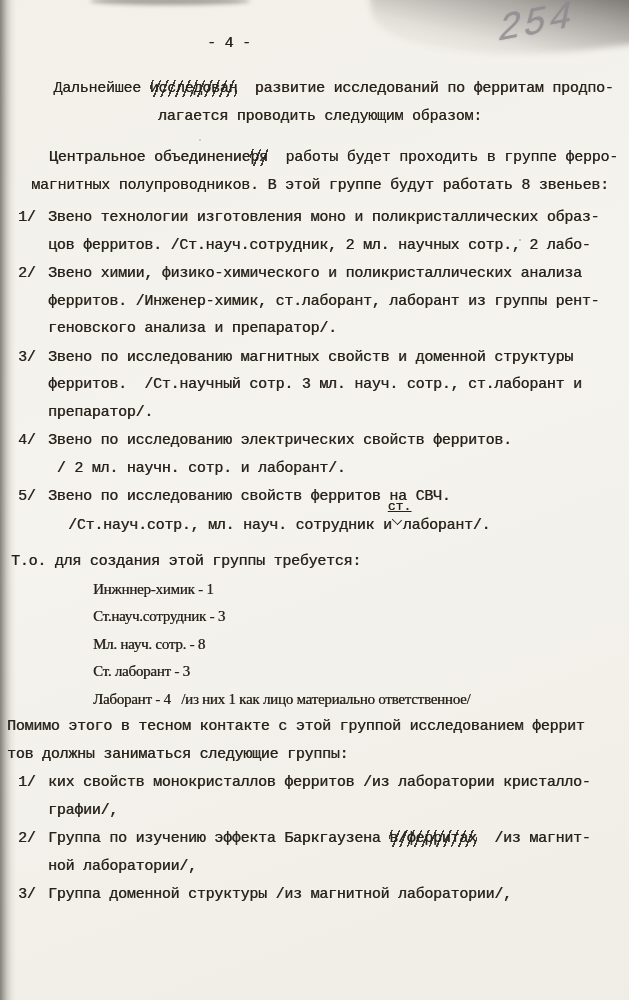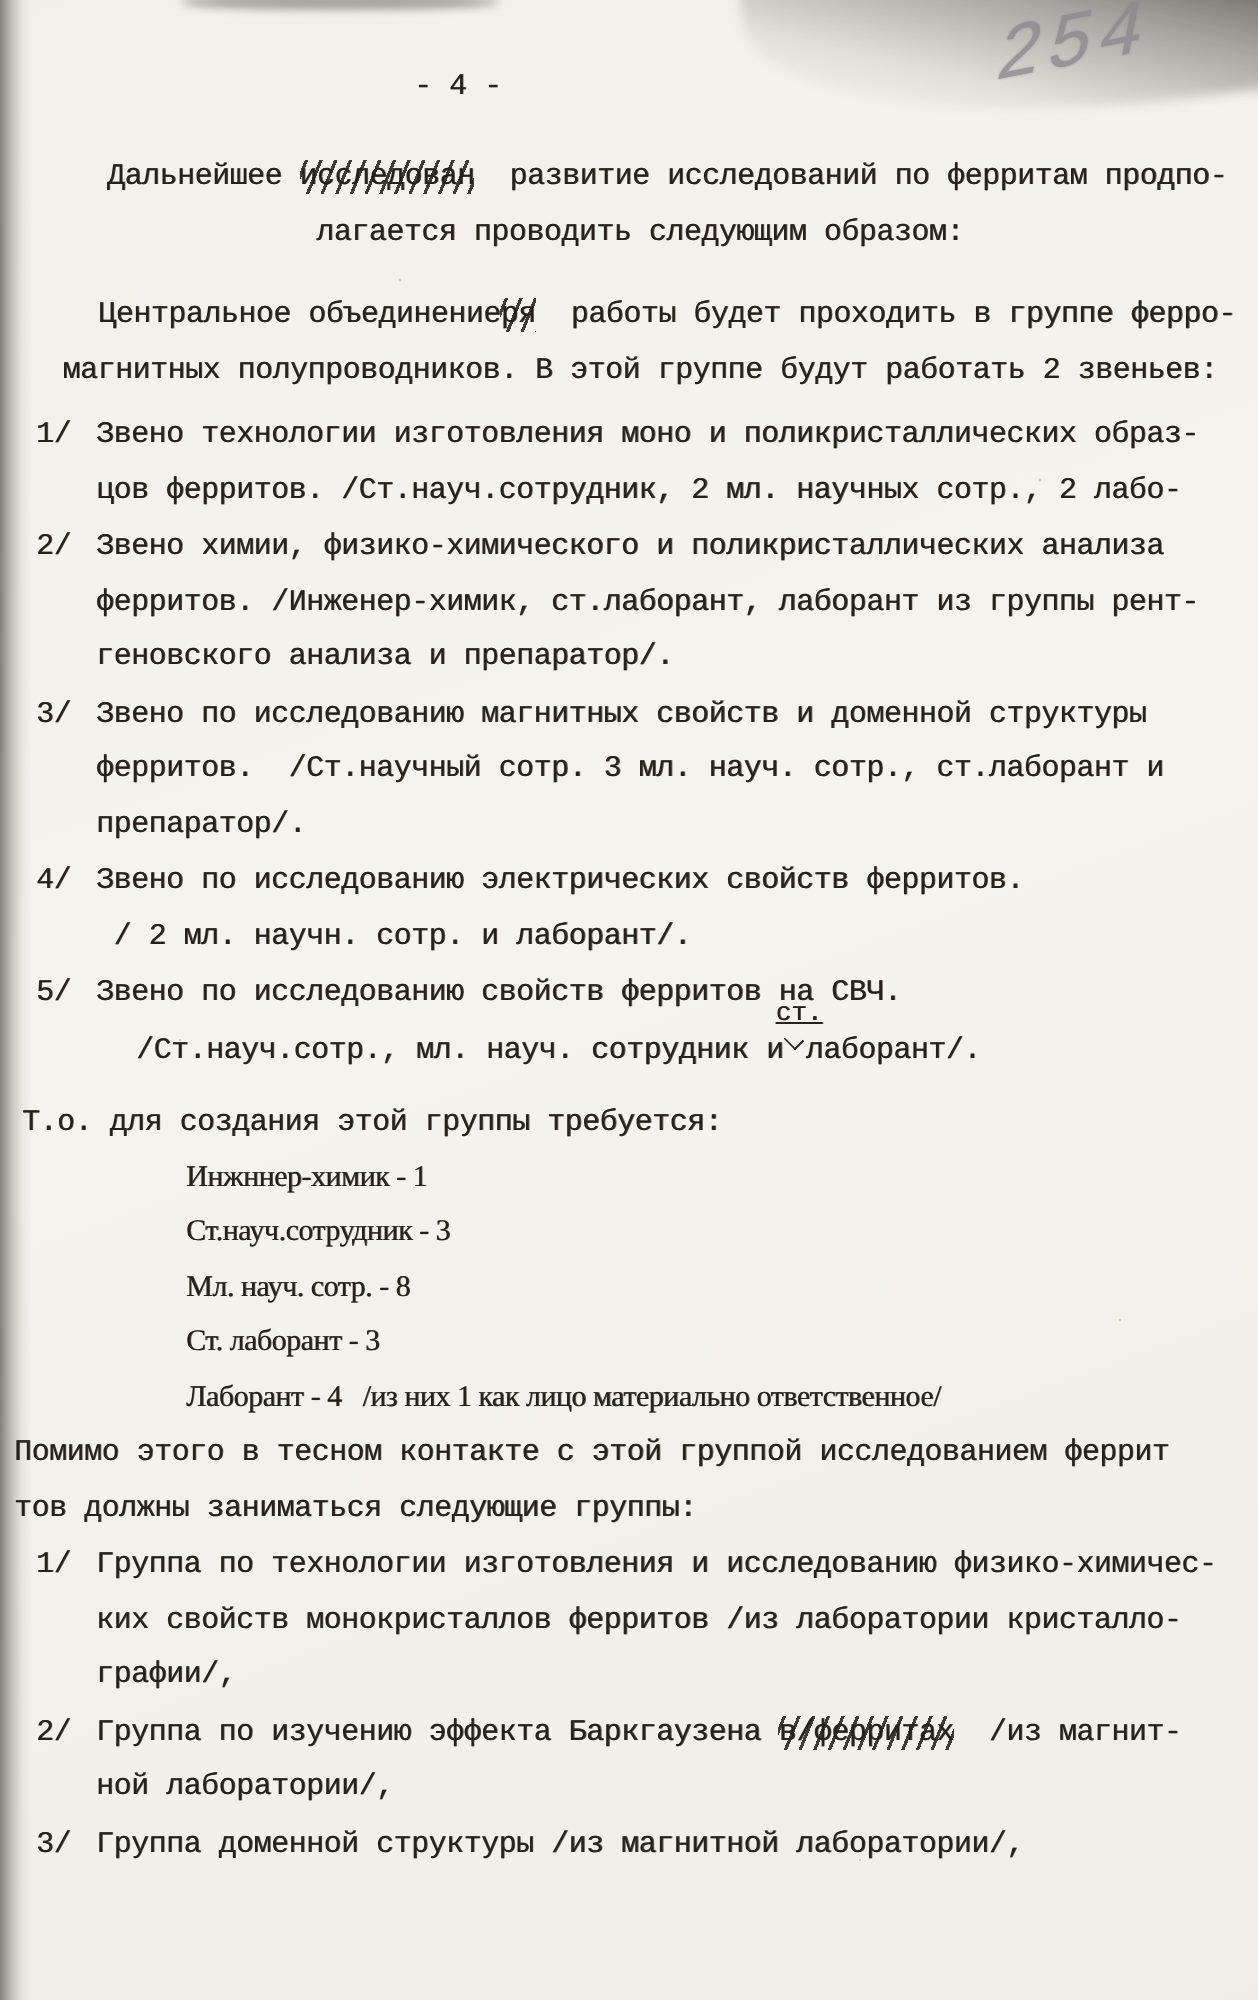--- a/index.html
+++ b/index.html
@@ -107,21 +107,21 @@
 
     <div class="pagenum">- 4 -</div>
 
     <div class="p-indent p1">
       <div class="line"><span>Дальнейшее </span><span class="struck">исследован</span><span>  развитие исследований по ферритам продпо-</span></div>
       <div class="line" style="text-indent:0">лагается проводить следующим образом:</div>
     </div>
 
     <div class="p-indent p2">
       <div class="line"><span>Центральное объединение</span><span class="struck">ря</span><span>  работы будет проходить в группе ферро-</span></div>
-      <div class="line" style="text-indent:0">магнитных полупроводников. В этой группе будут работать 2 звеньев:</div>
+      <div class="line" style="text-indent:0">магнитных полупроводников. В этой группе будут работать 8 звеньев:</div>
     </div>
 
     <div class="list">
       <div class="item">
         <div class="marker">1/</div>
         <div class="ibody">
           <div class="line">Звено технологии изготовления моно и поликристаллических образ-</div>
           <div class="line">цов ферритов. /Ст.науч.сотрудник, 2 мл. научных сотр., 2 лабо-</div>
         </div>
       </div>
@@ -169,21 +169,20 @@
 
     <div class="p-besides">
       <div class="line">Помимо этого в тесном контакте с этой группой исследованием феррит</div>
       <div class="line">тов должны заниматься следующие группы:</div>
     </div>
 
     <div class="list" style="margin-top:1px">
       <div class="item">
         <div class="marker">1/</div>
         <div class="ibody">
-          <div class="line">Группа по технологии изготовления и исследованию физико-химичес-</div>
           <div class="line">ких свойств монокристаллов ферритов /из лаборатории кристалло-</div>
           <div class="line">графии/,</div>
         </div>
       </div>
       <div class="item">
         <div class="marker">2/</div>
         <div class="ibody">
           <div class="line"><span>Группа по изучению эффекта Баркгаузена </span><span class="struck">в/ферритах</span><span>  /из магнит-</span></div>
           <div class="line">ной лаборатории/,</div>
         </div>

